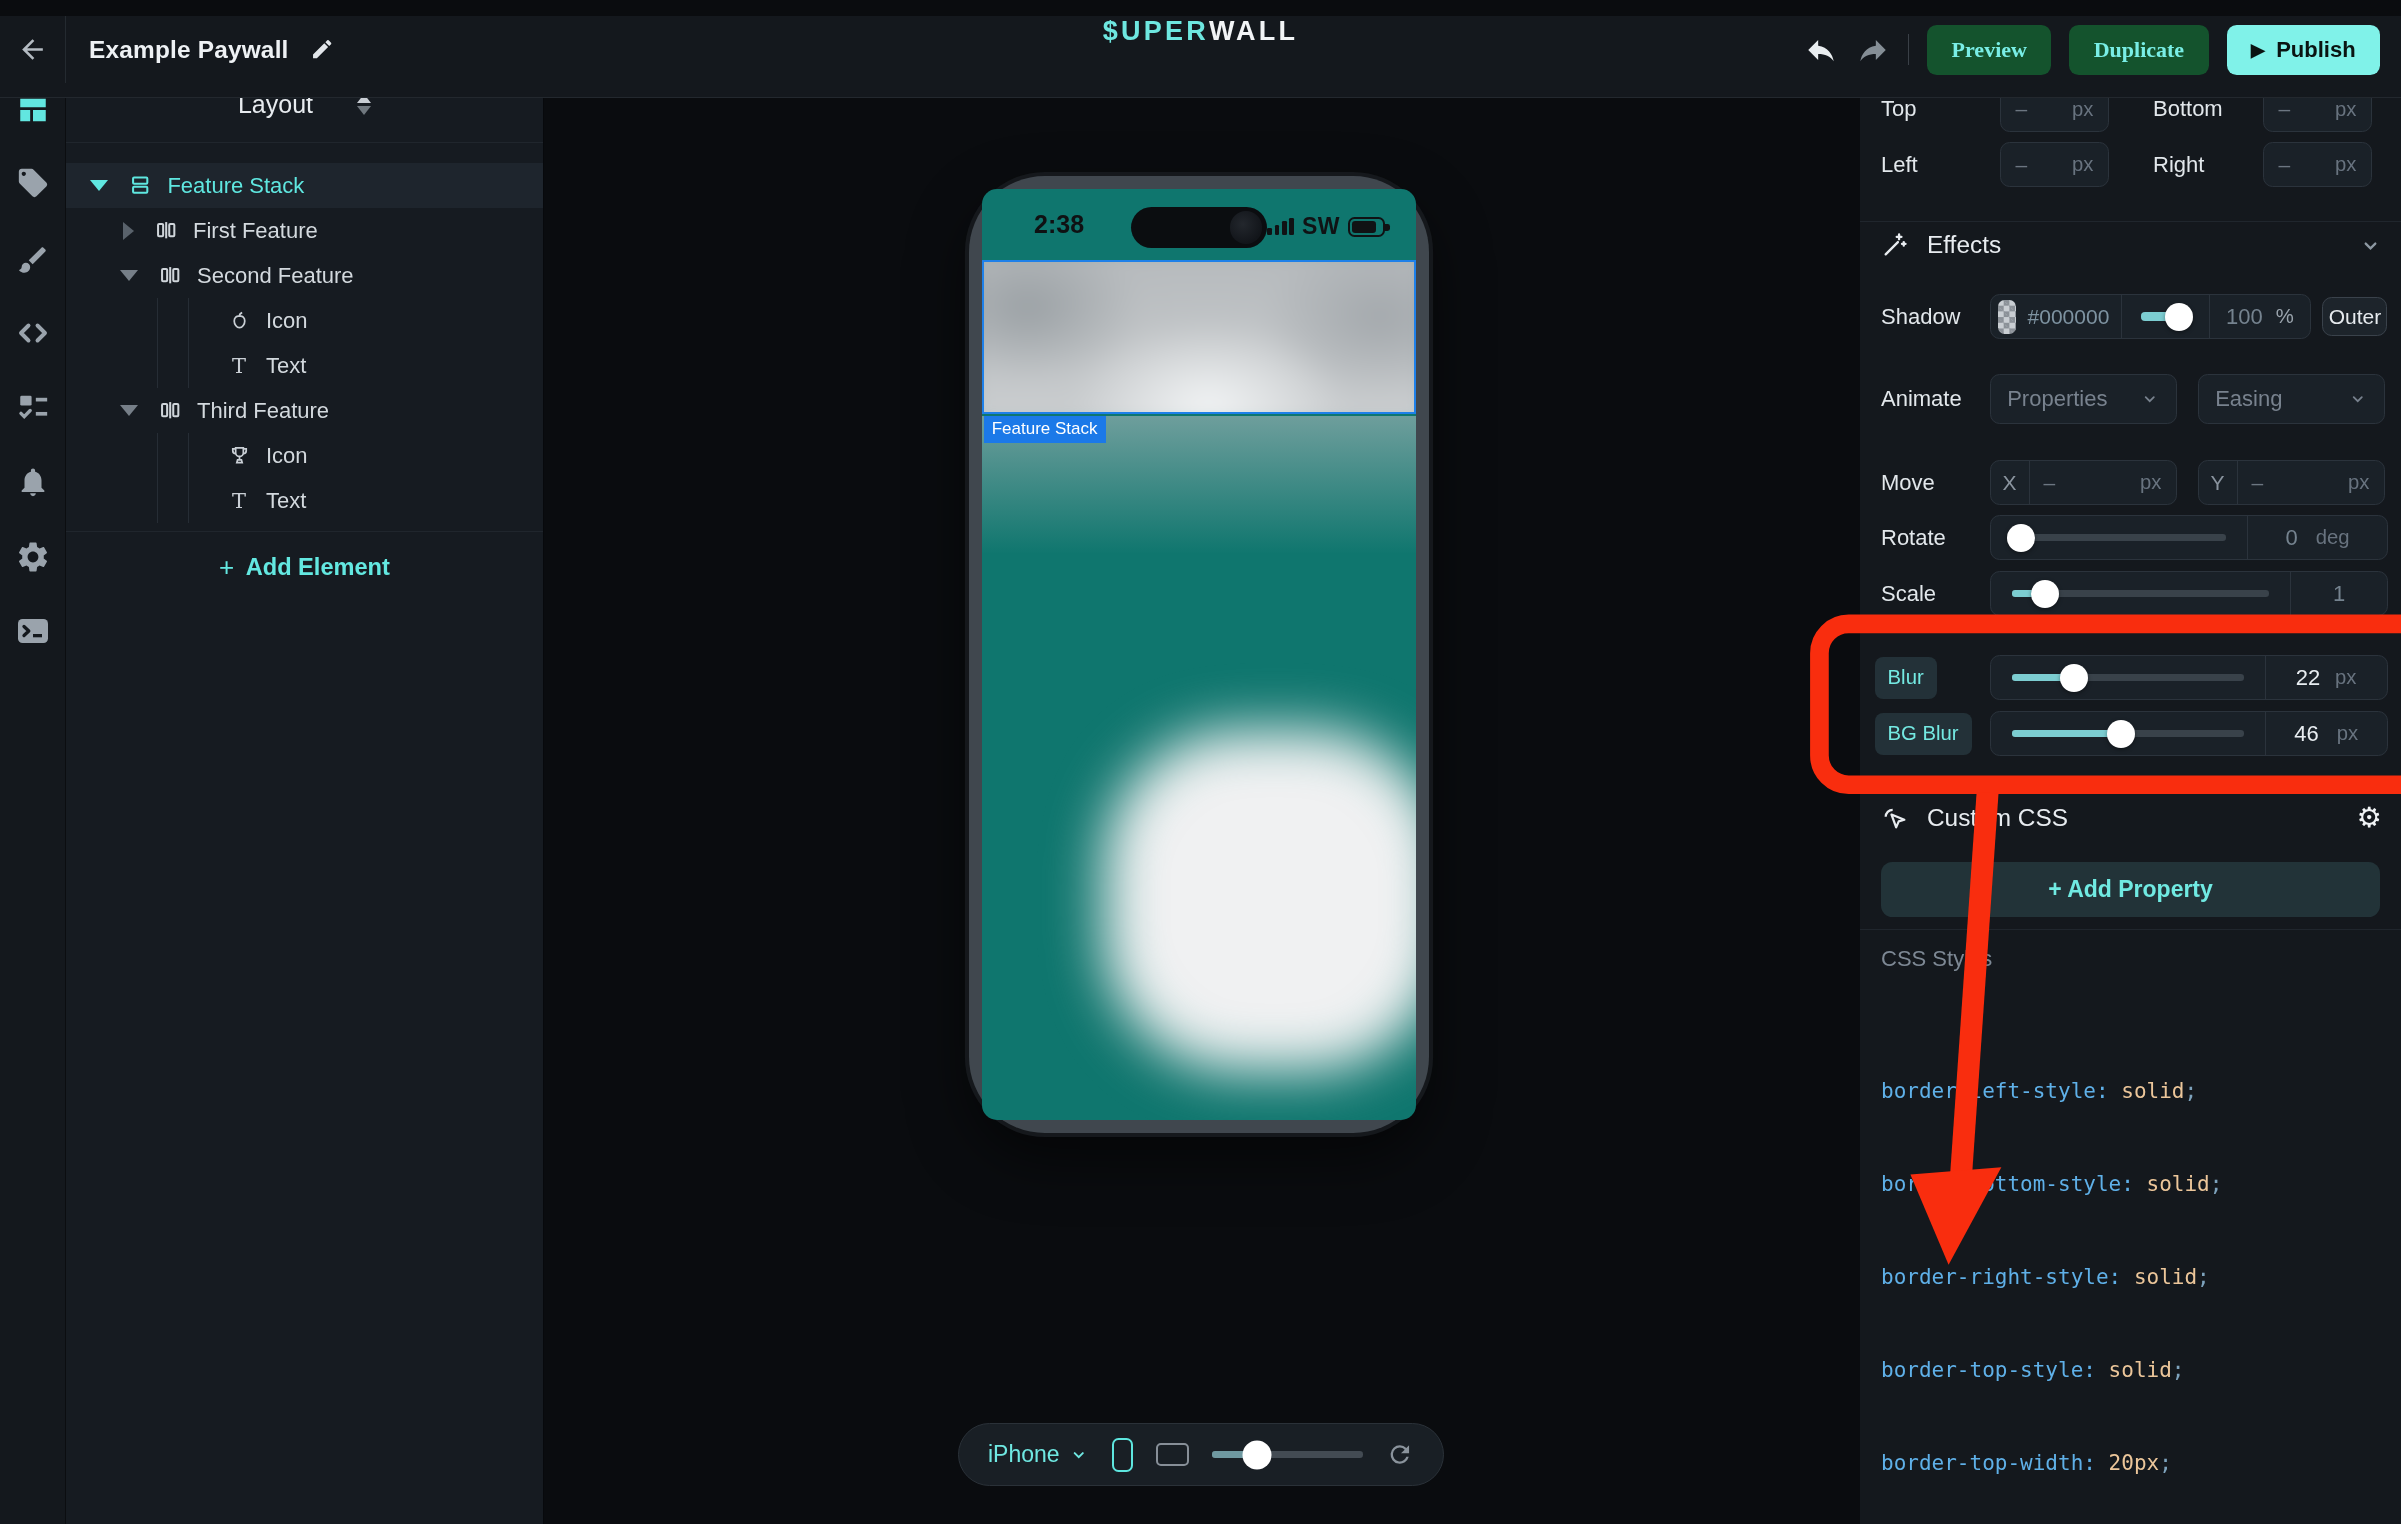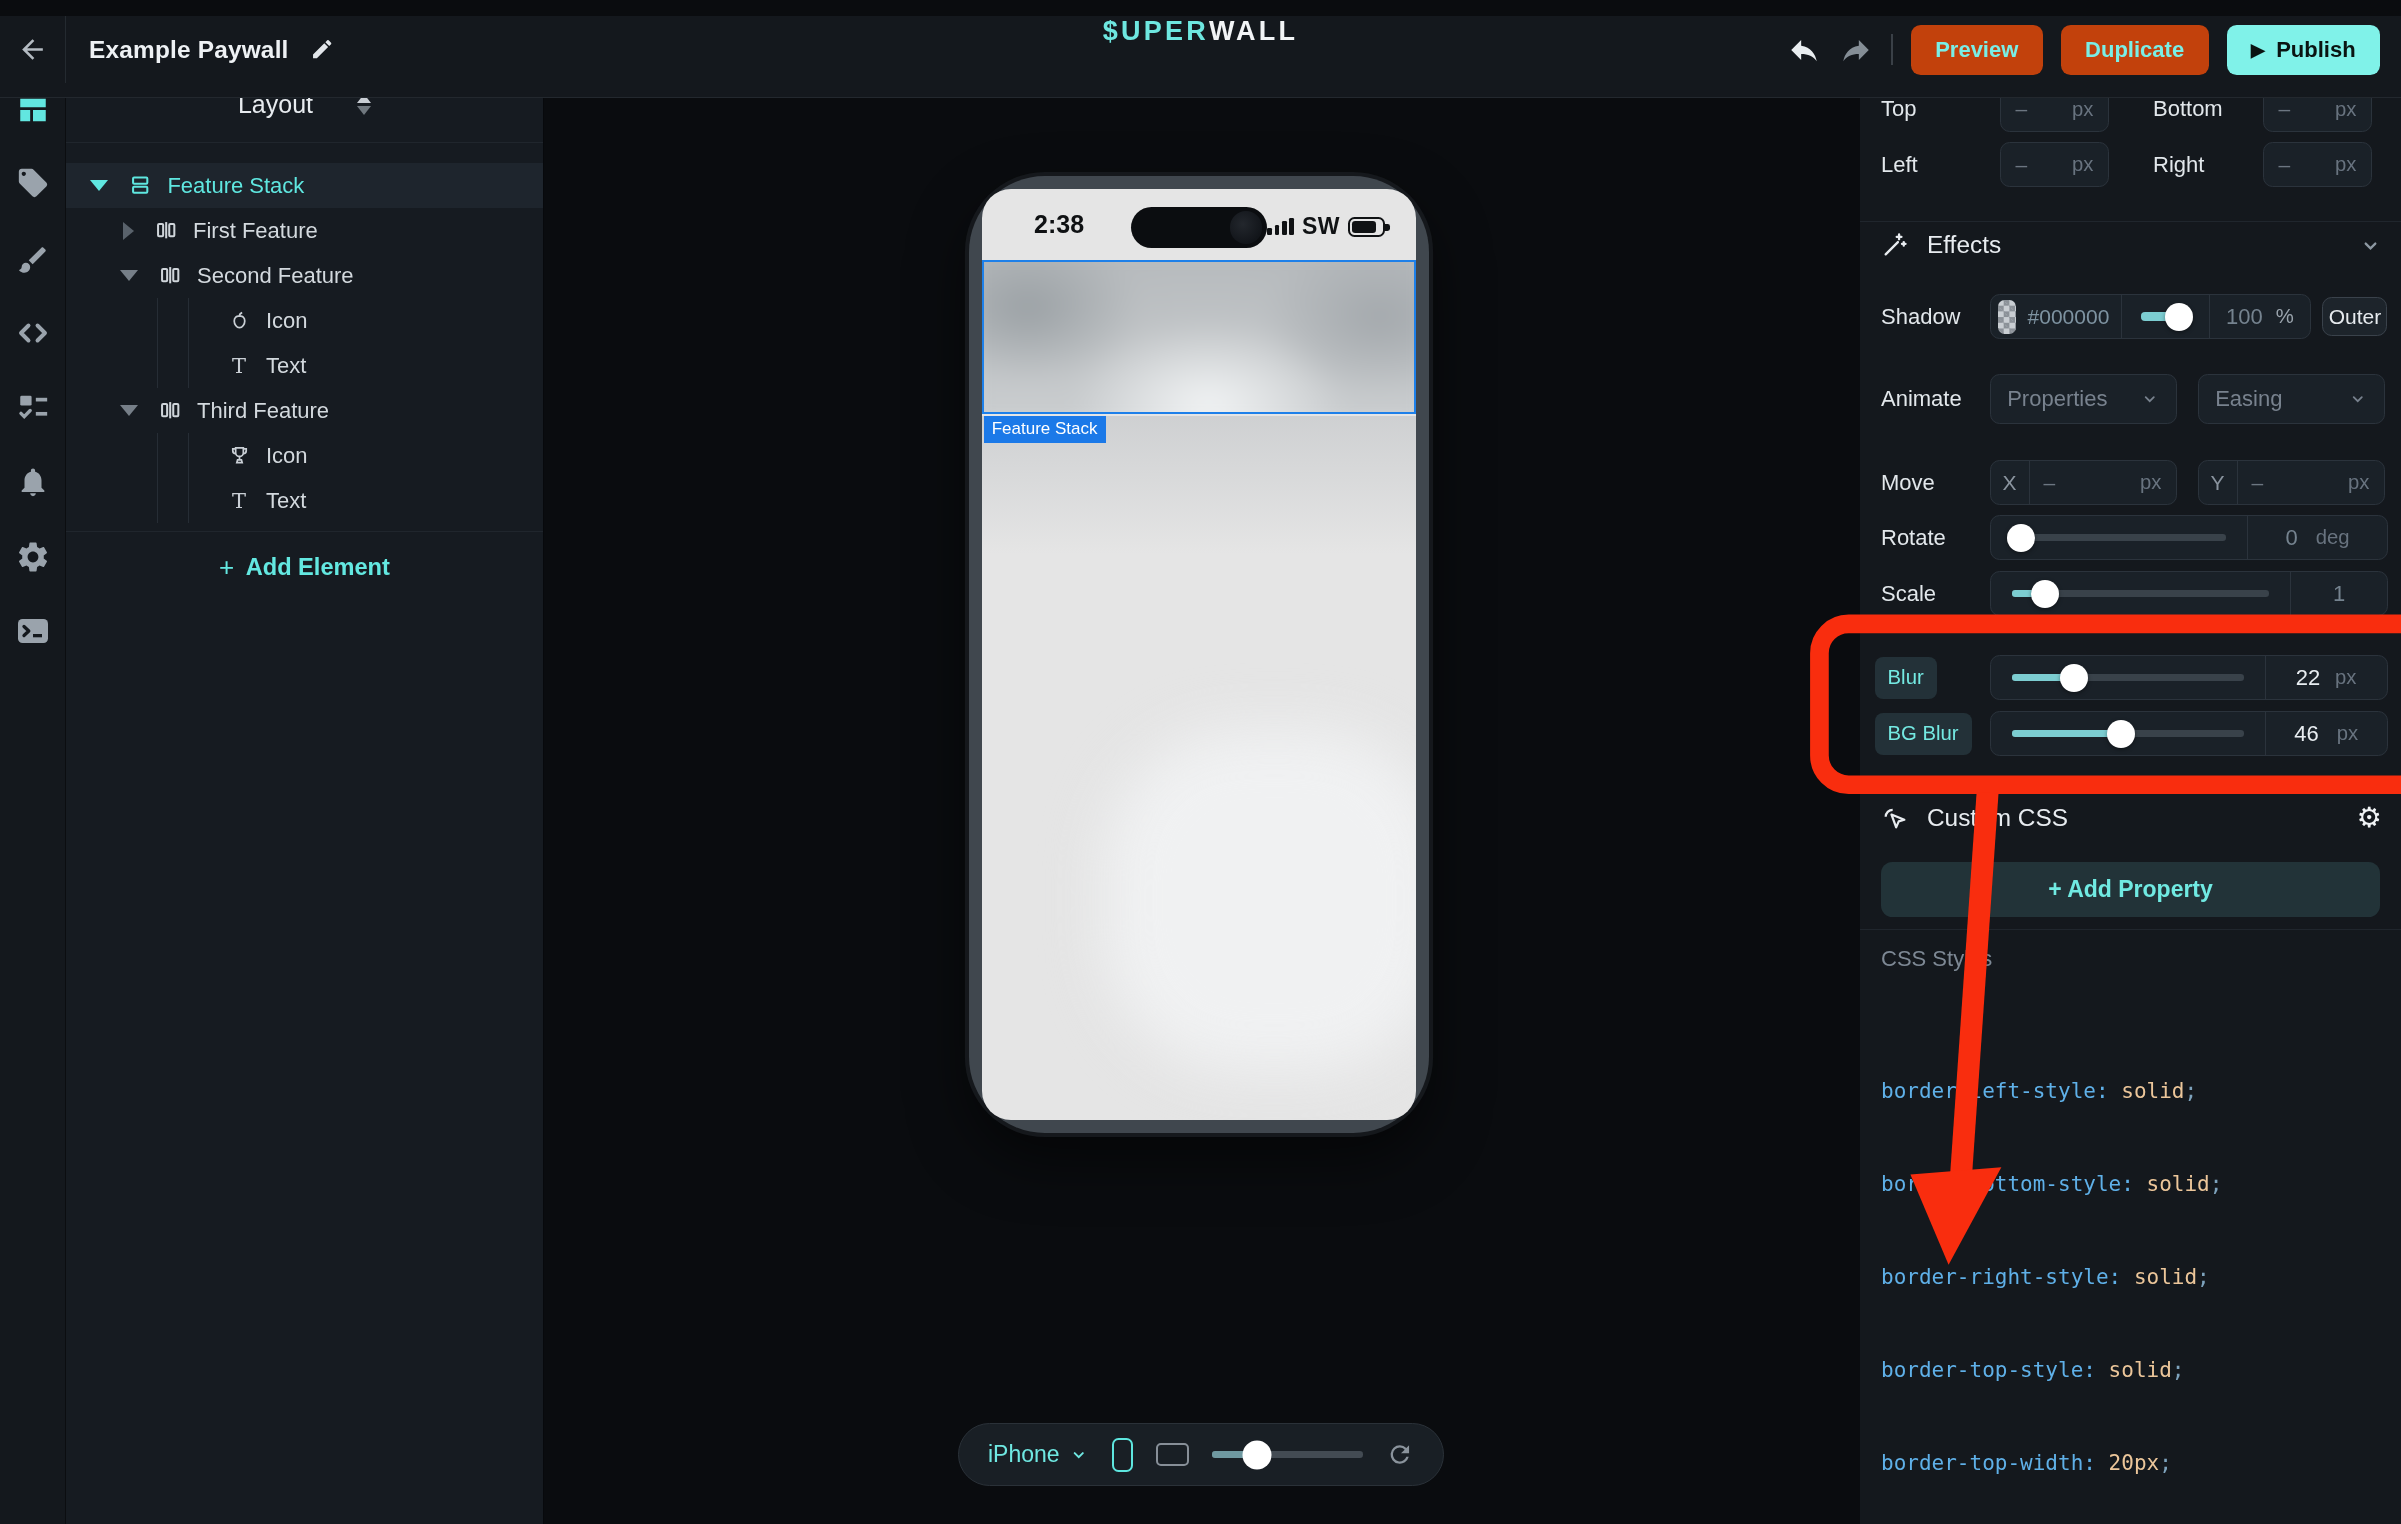--- a/index.html
+++ b/index.html
@@ -15,21 +15,21 @@
               border-right:0.8px solid #242a30; }
   .doc-title { margin-left:23px; font-size:24.4px; font-weight:700; color:#eef1f4; letter-spacing:0.2px; }
   .edit-pencil { margin-left:21px; }
   .logo { position:absolute; left:50%; top:0; transform:translateX(-50%); height:67px;
           display:flex; font-size:27px; font-weight:800; letter-spacing:3.2px; }
   .logo .accent { color:#6ee7e0; } .logo .rest { color:#f2f4f6; }
   .tb-right { position:absolute; right:21px; top:0; height:67px; display:flex; align-items:center; gap:18px; }
   .tb-divider { width:1.6px; height:31px; background:#3a4047; }
   .btn { height:50px; border-radius:9.7px; display:flex; align-items:center; justify-content:center;
          font-size:22px; font-weight:700; padding:0 24.4px; cursor:pointer; }
-  .btn-ghost { background:#c2410c; color:#79eee6; }
+  .btn-ghost { background:#14532d; color:#79eee6;font-family:Liberation Serif, serif; }
   .btn-publish { background:#80f2e9; color:#0a1412; gap:11.4px; }
   .play-glyph { font-size:18px; line-height:1; }
 
   
   .rail { position:absolute; left:0; top:67px; width:66px; height:1457px; background:#14181d;
           border-right:0.8px solid #0b0d10; z-index:30; }
   .rail-item { position:absolute; left:50%; transform:translate(-50%,-50%); }
 
   
   .lpanel { position:absolute; left:66px; top:67px; width:478px; height:1457px; background:#161b21;
@@ -53,21 +53,21 @@
   .serifT { font-family:"DejaVu Serif", serif; font-size:21px; color:#c9cfd5; }
   .lp-divider { position:absolute; left:0; top:464px; width:100%; height:0.8px; background:#20262d; }
   .add-el { position:absolute; left:0; top:465px; width:100%; height:70px; display:flex; align-items:center;
             justify-content:center; gap:11.4px; color:#63e8e1; font-size:23.6px; font-weight:700; cursor:pointer; }
   .add-el .plus { font-weight:400; font-size:26px; }
 
   
   .canvas { position:absolute; left:543px; top:67px; width:1317px; height:1457px; background:#0a0c0f; }
   .phone { position:absolute; left:426px; top:109px; width:460px; height:957px; background:#40474e;
            border-radius:76px; box-shadow:0 0 0 4.1px #15181c, 0 24.4px 57px rgba(0,0,0,.55); }
-  .screen { position:absolute; inset:13px; background:#e5e5e5; border-radius:29px; overflow:hidden; }
+  .screen { position:absolute; inset:13px; background:#0f766e; border-radius:15px; overflow:hidden; }
   .island { position:absolute; left:50%; transform:translateX(-50%); top:18px; width:136px; height:41px;
             background:#0b0d10; border-radius:21px; }
   .camera { position:absolute; right:4.9px; top:4.1px; width:32.5px; height:32.5px; border-radius:50%;
             background:radial-gradient(circle at 40% 40%, #23272d, #12151a 70%); }
   .stime { position:absolute; left:52px; top:21px; font-size:25px; font-weight:700; color:#0f1113; }
   .sicons { position:absolute; right:31px; top:24.4px; display:flex; align-items:center; gap:8.1px; }
   .bars { display:flex; align-items:flex-end; gap:2.4px; }
   .bar { width:4.9px; background:#101214; border-radius:1.2px; }
   .sw { font-size:23px; font-weight:700; color:#101214; letter-spacing:0.4px; }
   .batt { position:relative; width:37px; height:19.5px; border:2.4px solid #101214; border-radius:6.5px; }

